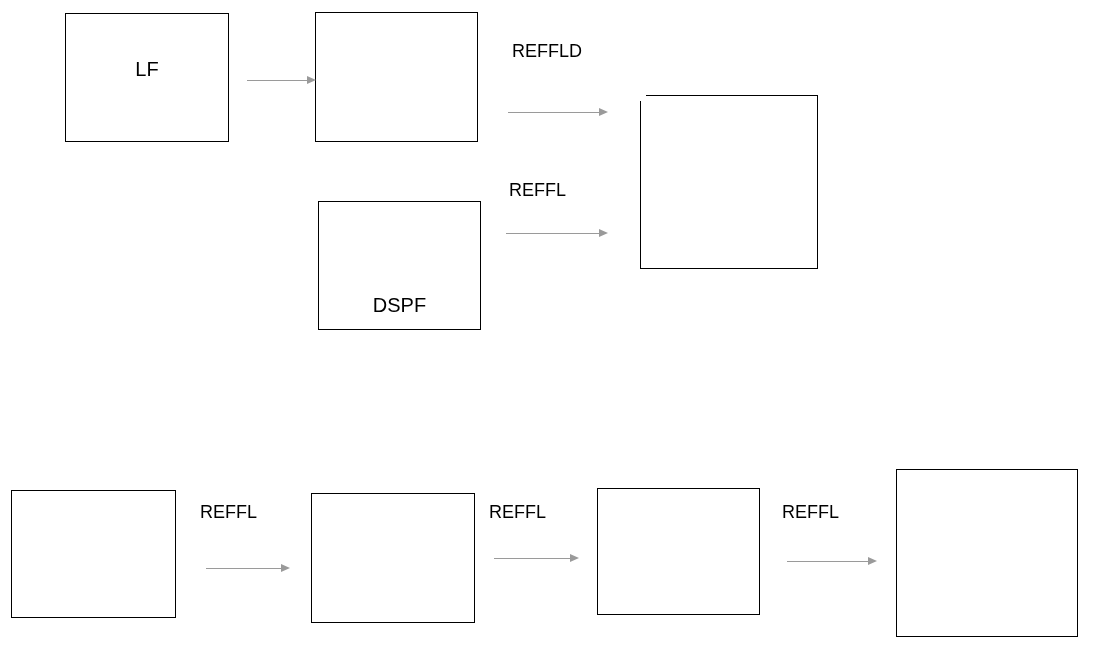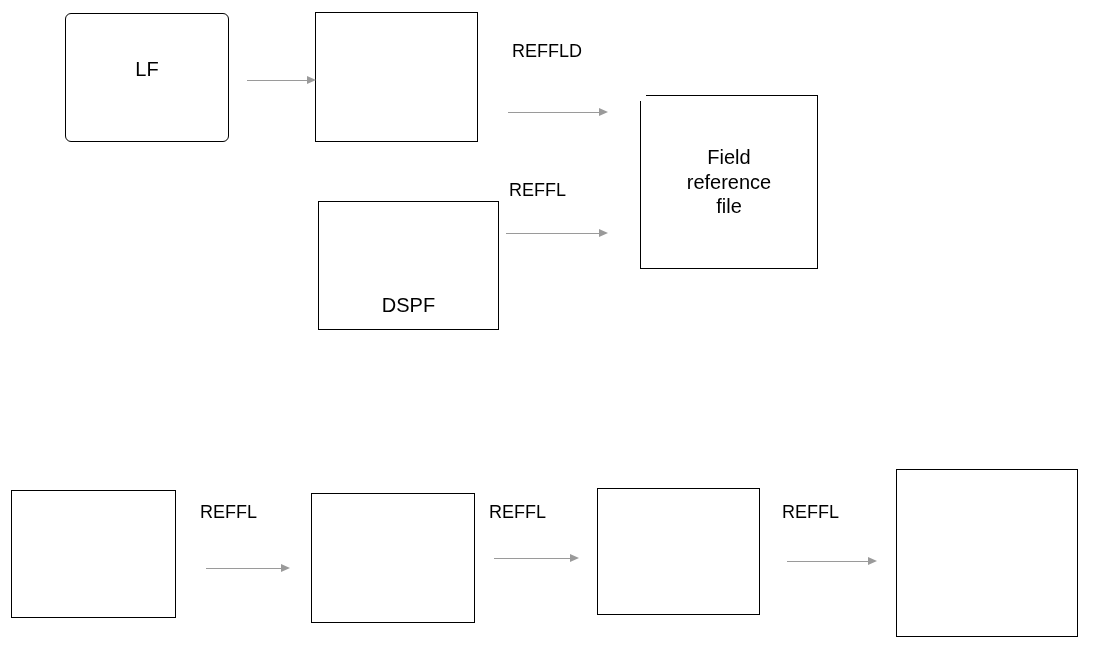--- a/index.html
+++ b/index.html
@@ -26,21 +26,21 @@
     background: #ffffff;
     display: flex;
     justify-content: center;
     color: #000000;
     font-size: 20px;
     line-height: 1.22;
     text-align: center;
     white-space: pre-line;
   }
   .node.v-center { align-items: center; }
-  .node.v-upper  { align-items: flex-start; border-radius: 6px; }
+  .node.v-upper  { align-items: flex-start; }
   .node.v-lower  { align-items: flex-end; }
   .node .node-label {
     display: block;
     width: 100%;
     padding: 0 4px;
     box-sizing: border-box;
   }
   .node.v-upper .node-label { margin-top: 43px; }
   .node.v-lower .node-label { margin-bottom: 12px; }
 
@@ -89,24 +89,22 @@
   .node.notched .b-right  { right: 0;   top: 0;      bottom: 0; width: 1.4px; }
   .node.notched .b-bottom { left: 0;    right: 0;    bottom: 0; height: 1.4px; }
   .node.notched .b-left   { left: 0;    top: 6px;    bottom: 0; width: 1.4px; }
 </style>
 </head>
 <body>
 
 <div id="canvas">
     <div class="node v-upper" style="left: 65px; top: 13px; width: 164px; height: 129px;"><span class="node-label">LF</span></div>
     <div class="node v-center" style="left: 315px; top: 12px; width: 163px; height: 130px;"><span class="node-label"></span></div>
-    <div class="node v-lower" style="left: 318px; top: 201px; width: 181px; height: 129px;"><span class="node-label">DSPF</span></div>
-    <div class="node v-center notched" style="left: 640px; top: 95px; width: 178px; height: 174px;"><span class="b-top"></span><span class="b-right"></span><span class="b-bottom"></span><span class="b-left"></span><span class="node-label">Field
-reference
-file</span></div>
+    <div class="node v-lower" style="left: 318px; top: 201px; width: 163px; height: 129px;"><span class="node-label">DSPF</span></div>
+    <div class="node v-center notched" style="left: 640px; top: 95px; width: 178px; height: 174px;"><span class="b-top"></span><span class="b-right"></span><span class="b-bottom"></span><span class="b-left"></span></div>
     <div class="arrow" style="left: 247px; top: 75px; width: 69px;">
       <span class="shaft" style="width: 61px;"></span>
       <span class="head" style="left: 60px;"></span>
     </div>
     <div class="arrow" style="left: 508px; top: 107px; width: 100px;">
       <span class="shaft" style="width: 92px;"></span>
       <span class="head" style="left: 91px;"></span>
     </div>
     <div class="edge-label" style="left: 512px; top: 42px;">REFFLD</div>
     <div class="arrow" style="left: 506px; top: 228px; width: 102px;">

